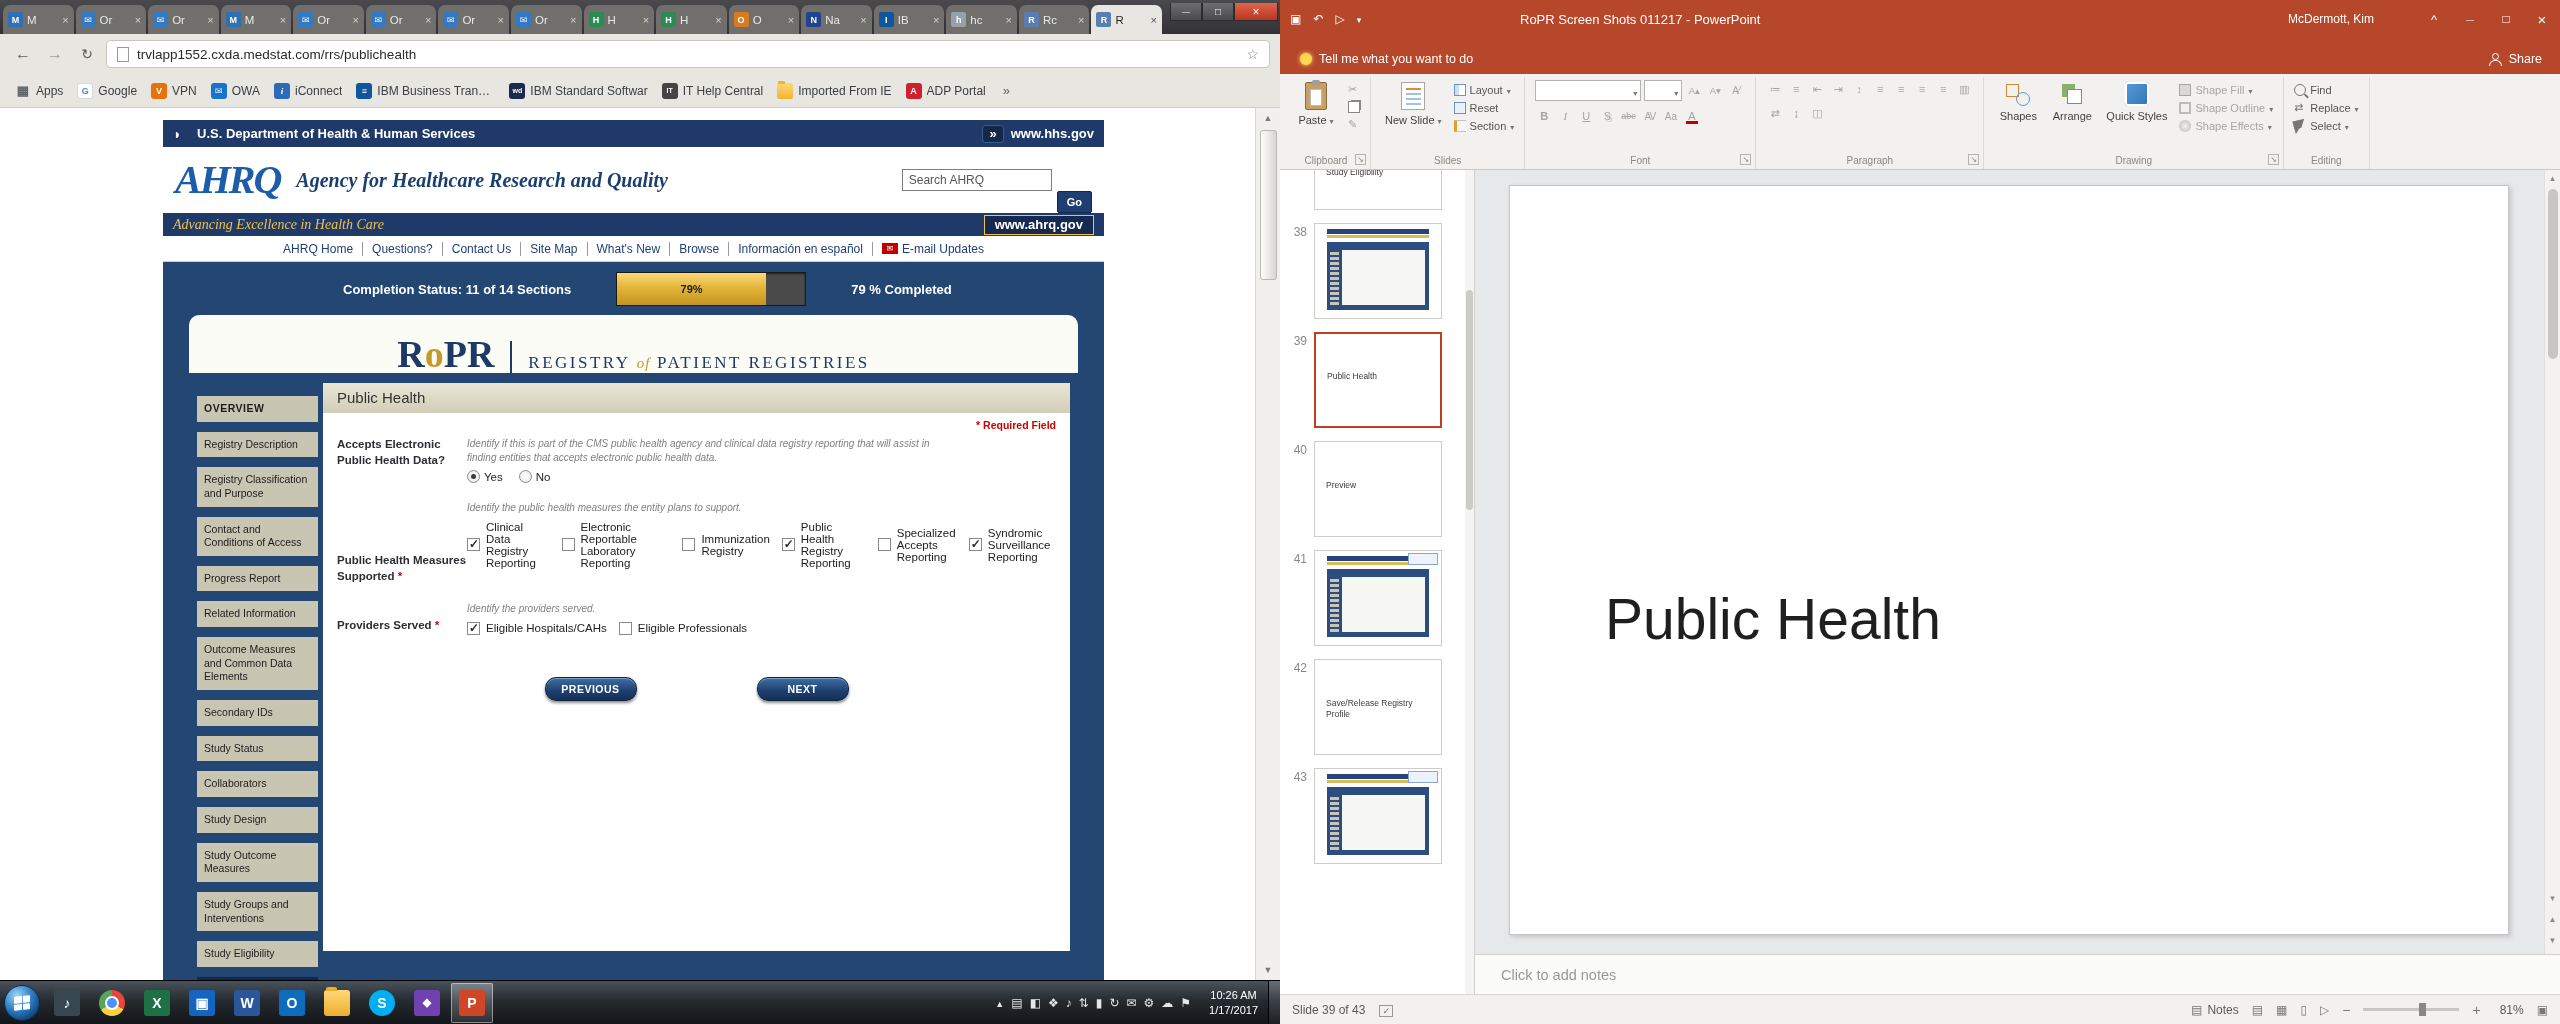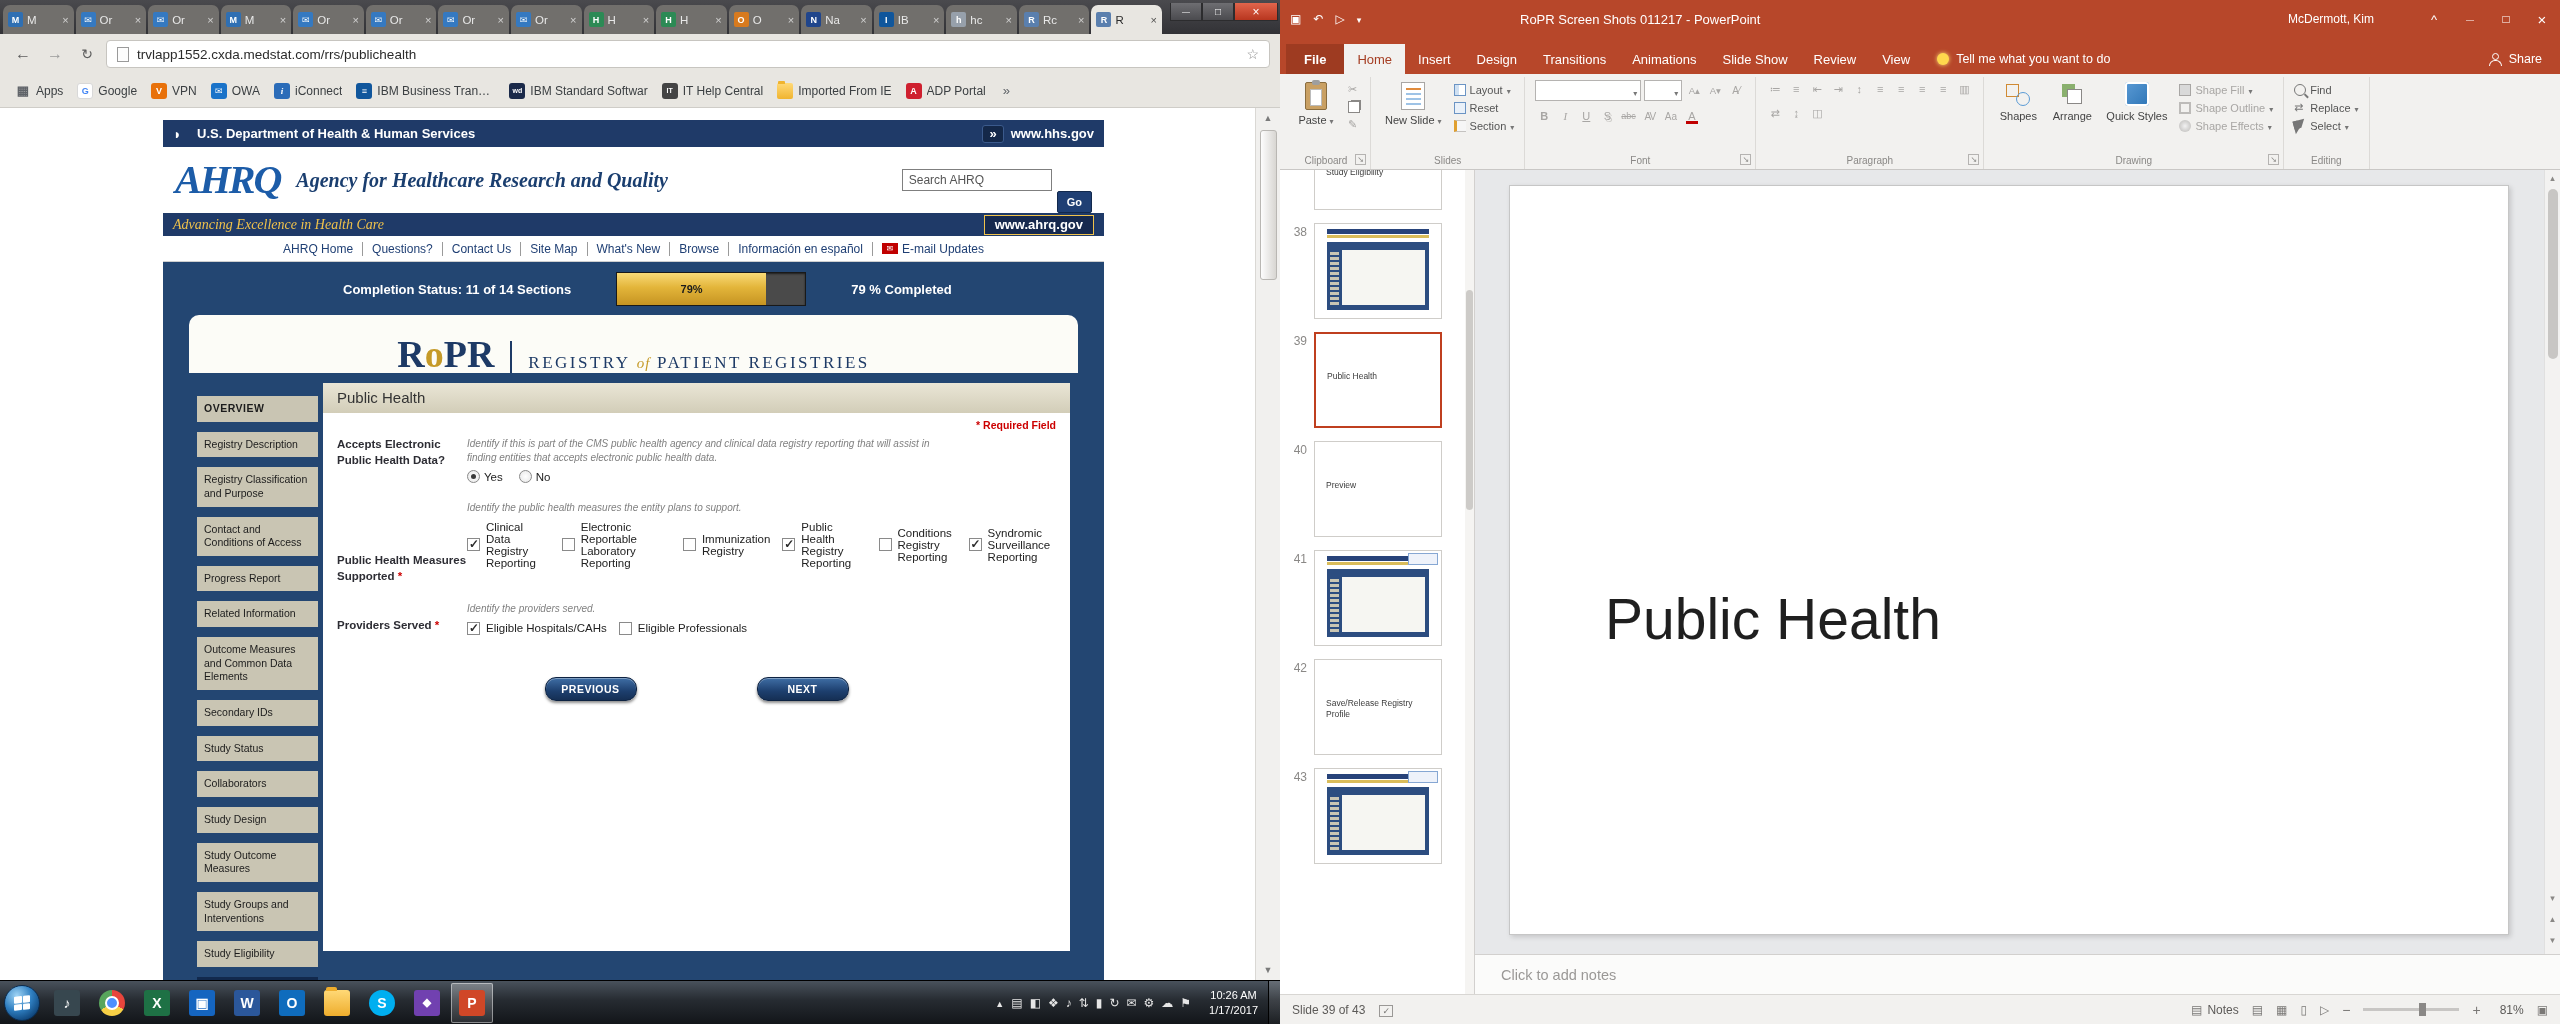--- a/index.html
+++ b/index.html
@@ -610,21 +610,21 @@
                         <label class="cb-row">
                         <span class="cbox"></span>
                         <span>Immunization Registry</span>
                       </label>
                         <label class="cb-row">
                         <span class="cbox checked"></span>
                         <span>Public Health Registry Reporting</span>
                       </label>
                         <label class="cb-row">
                         <span class="cbox"></span>
-                        <span>Conditions Registry Reporting</span>
+                        <span>Specialized Accepts Reporting</span>
                       </label>
                         <label class="cb-row">
                         <span class="cbox checked"></span>
                         <span>Syndromic Surveillance Reporting</span>
                       </label>
                       </div>
                   </div>
                 </div>
 
                 <div class="frow">
@@ -745,32 +745,20 @@
         <div class="ppt-right">
           <span class="ppt-user">McDermott, Kim</span>
           <span class="ppt-winbtn i-ribbon-opt"></span>
           <span class="ppt-winbtn i-min"></span>
           <span class="ppt-winbtn i-restore"></span>
           <span class="ppt-winbtn i-close-p"></span>
         </div>
       </div>
 
       <div class="ribbon-tabs">
-        <div class="rtabs">
-
-        <span class="rtab file">File</span>
-            <span class="rtab active">Home</span>
-            <span class="rtab">Insert</span>
-            <span class="rtab">Design</span>
-            <span class="rtab">Transitions</span>
-            <span class="rtab">Animations</span>
-            <span class="rtab">Slide Show</span>
-            <span class="rtab">Review</span>
-            <span class="rtab">View</span>
-          </div>
         <span class="tellme">
           <span class="bulb"></span>
           <span>Tell me what you want to do</span>
         </span>
         <span class="share">
           <span class="share-ico"></span>
           <span>Share</span>
         </span>
       </div>
 

